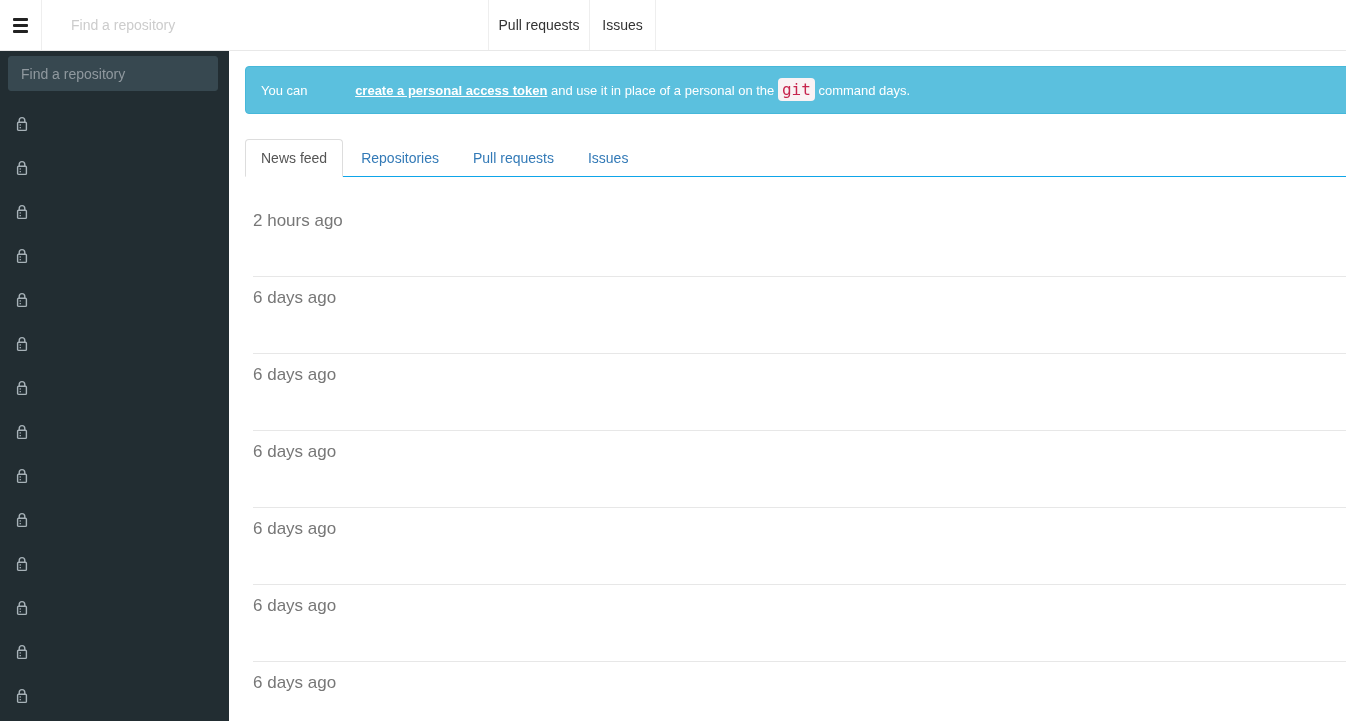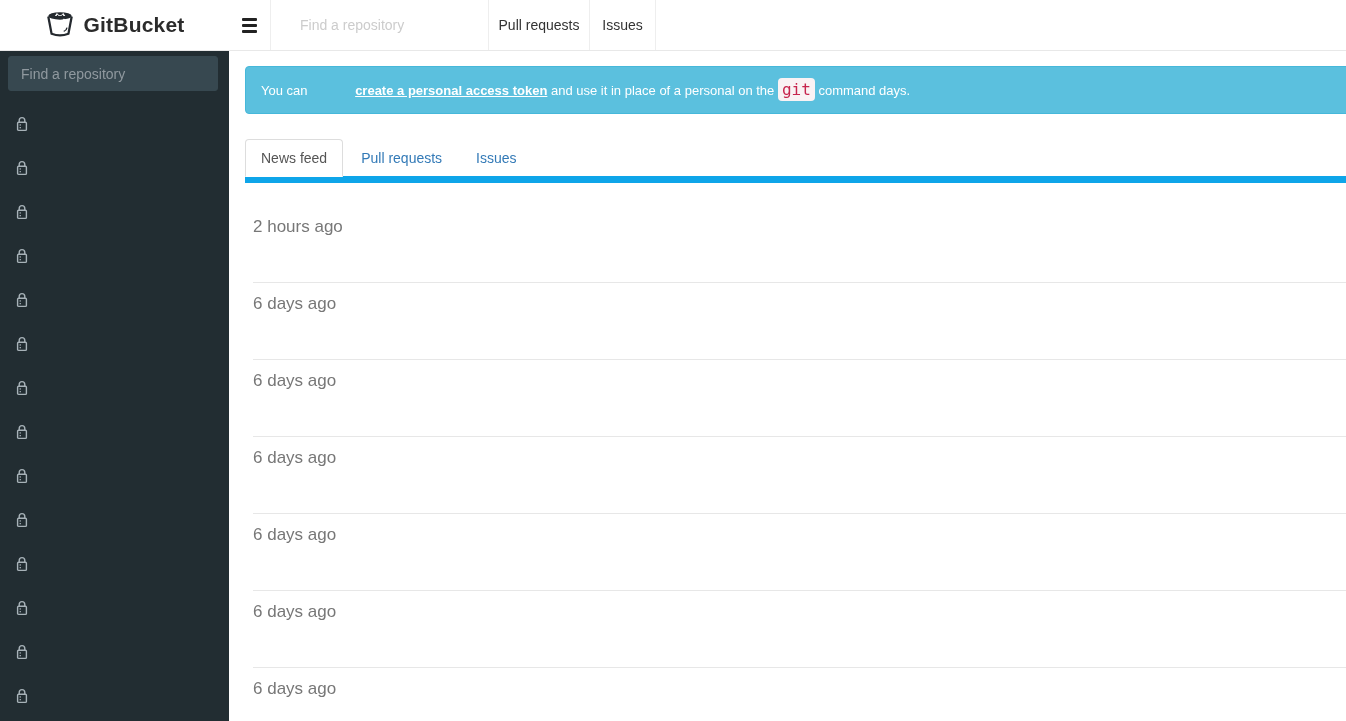--- a/index.html
+++ b/index.html
@@ -80,21 +80,21 @@
     color: #fff; font-weight: bold; text-decoration: underline; cursor: pointer; margin-left: 44px;
   }
   .alert-banner code {
     font-family: "DejaVu Sans Mono", "Liberation Mono", monospace;
     font-size: 16px; color: #c7254e; background: #f9f2f4;
     padding: 2px 4px; border-radius: 4px;
   }
 
   .tabs {
     margin-top: 25px; margin-right: 0; display: flex;
-    border-bottom: 7px solid #0ea5e9;
+    border-bottom: 1px solid #0ea5e9;
   }
   .tab {
     font-size: 14px; padding: 9px 15px; margin-bottom: -1px; margin-right: 2px;
     cursor: pointer; line-height: 18px; background: transparent;
     border: 1px solid transparent; color: #337ab7;
   }
   .tab.active {
     color: #555; background: #fff; border: 1px solid #ddd;
     border-bottom-color: #fff; border-radius: 4px 4px 0 0; cursor: default;
   }
@@ -102,34 +102,20 @@
   .feed { margin-top: 23px; margin-left: 8px; }
   .feed-item {
     height: 77px; padding-top: 13px; border-bottom: 1px solid #e7e7e7;
   }
   .feed-timestamp { font-size: 17px; color: #777; line-height: 15px; }
 </style>
 </head>
 <body>
 
 <header class="navbar">
-  <div class="brand">
-    <span>
-      <svg width="30" height="30" viewBox="0 0 32 32">
-        <ellipse cx="16" cy="8.5" rx="12.5" ry="4" fill="#24292e"></ellipse>
-        <path d="M3.5 9 L7 27.5 Q16 31 25 27.5 L28.5 9" fill="none" stroke="#24292e" stroke-width="2.4"></path>
-        <path d="M10.5 8.6 l2.2 -3.4 2.4 2.6 h2 l2.4 -2.6 2.2 3.4 z" fill="#fff"></path>
-        <circle cx="13.4" cy="8" r="0.9" fill="#24292e"></circle>
-        <circle cx="18.6" cy="8" r="0.9" fill="#24292e"></circle>
-        <path d="M21 12 L10 26" stroke="#fff" stroke-width="2.2"></path>
-        <path d="M20 25 q3 -1 3.5 -4" stroke="#24292e" stroke-width="1.4" fill="none"></path>
-      </svg>
-    </span>
-    <span class="brand-text">GitBucket</span>
-  </div>
   <div class="hamburger-btn">
     <span class="bar"></span>
     <span class="bar"></span>
     <span class="bar"></span>
   </div>
   <input class="nav-search" type="text" placeholder="Find a repository" style="">
   <nav class="top-nav">
     <div class="top-nav-item">Pull requests</div>
     <div class="top-nav-item">Issues</div>
   </nav>
@@ -282,20 +268,21 @@
 </aside>
 
 <main class="main">
 
   <div class="alert-banner">
     <span>You can </span><a>create a personal access token</a><span> and use it in place of a personal on the </span><code>git</code><span> command days.</span>
   </div>
 
   <div class="tabs">
     <div class="tab active">News feed</div>
+    <div class="tab">Repositories</div>
     <div class="tab">Pull requests</div>
     <div class="tab">Issues</div>
   </div>
 
   <div class="feed">
     <div class="feed-item">
       <div class="feed-timestamp">2 hours ago</div>
     </div>
     <div class="feed-item">
       <div class="feed-timestamp">6 days ago</div>

